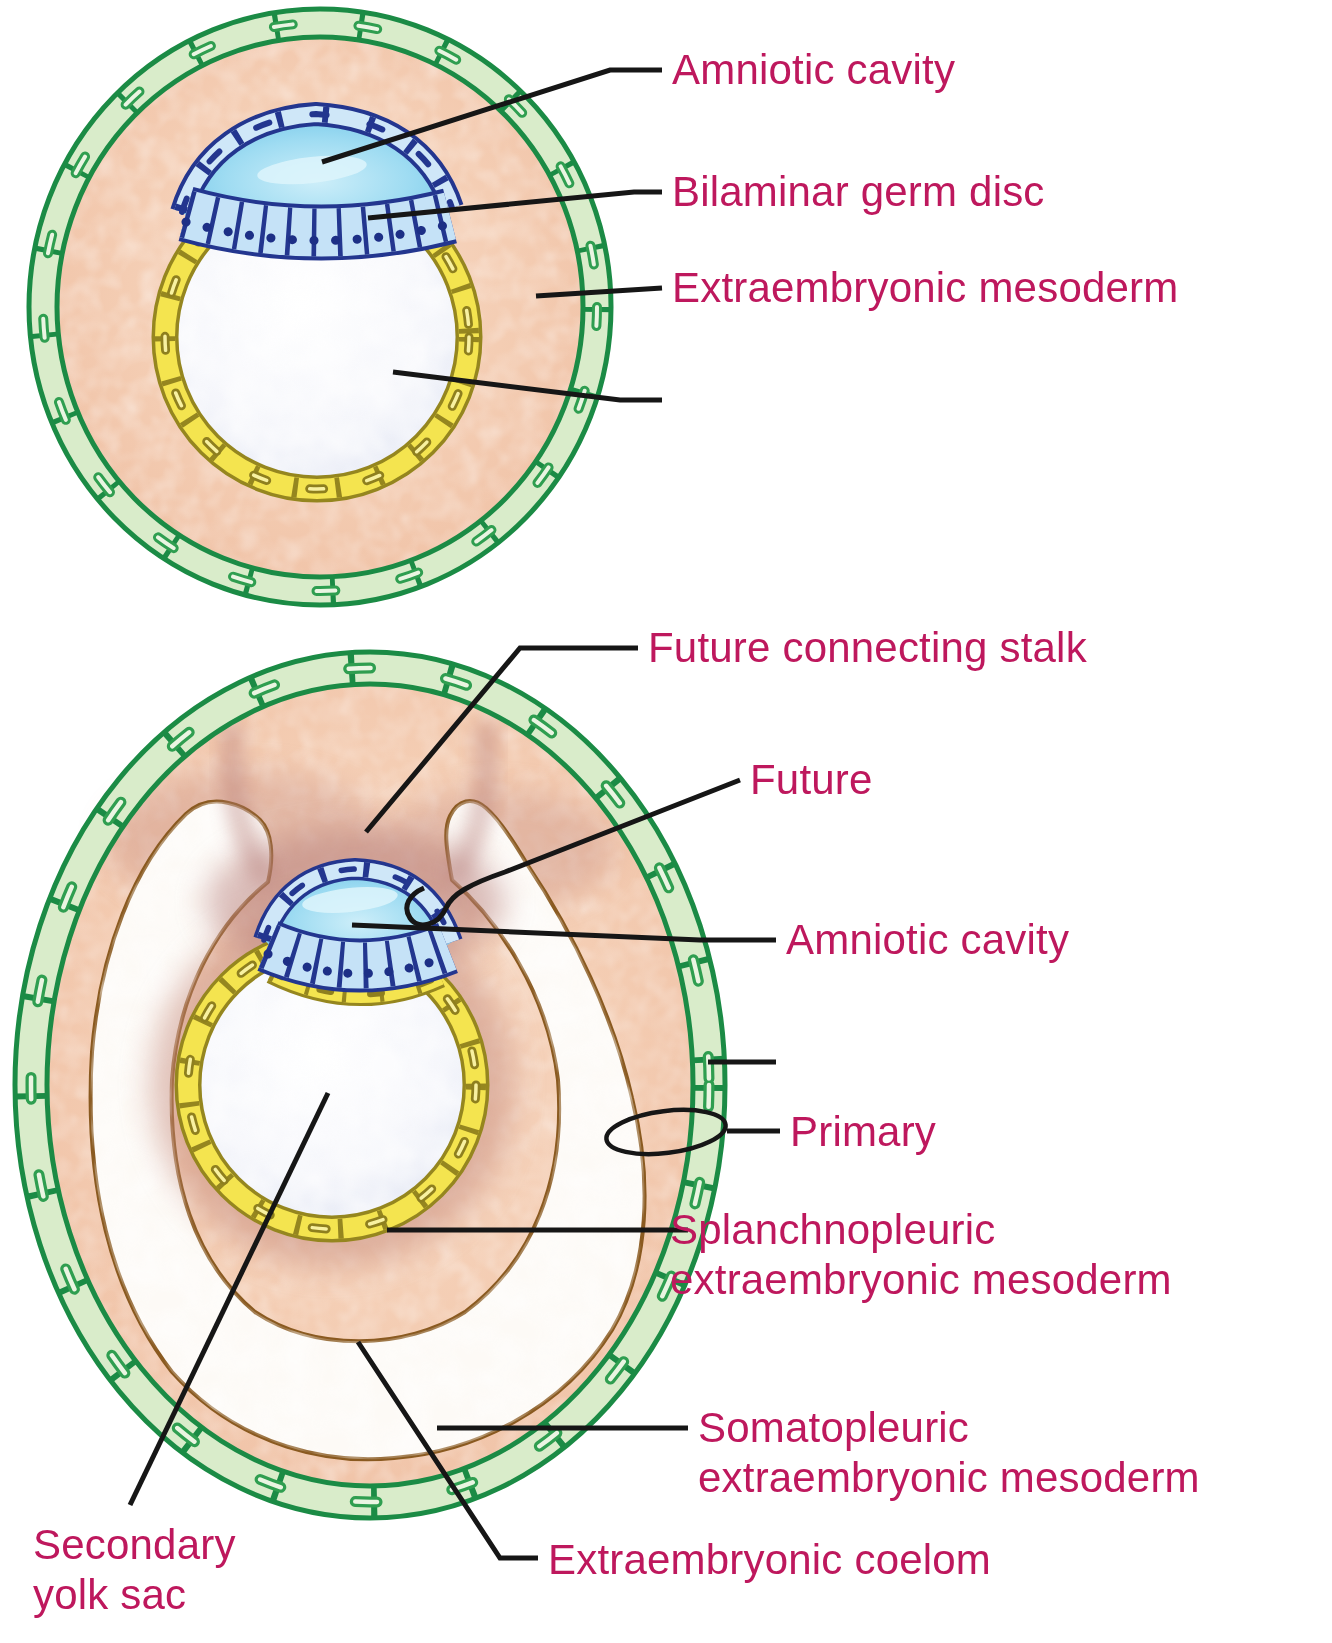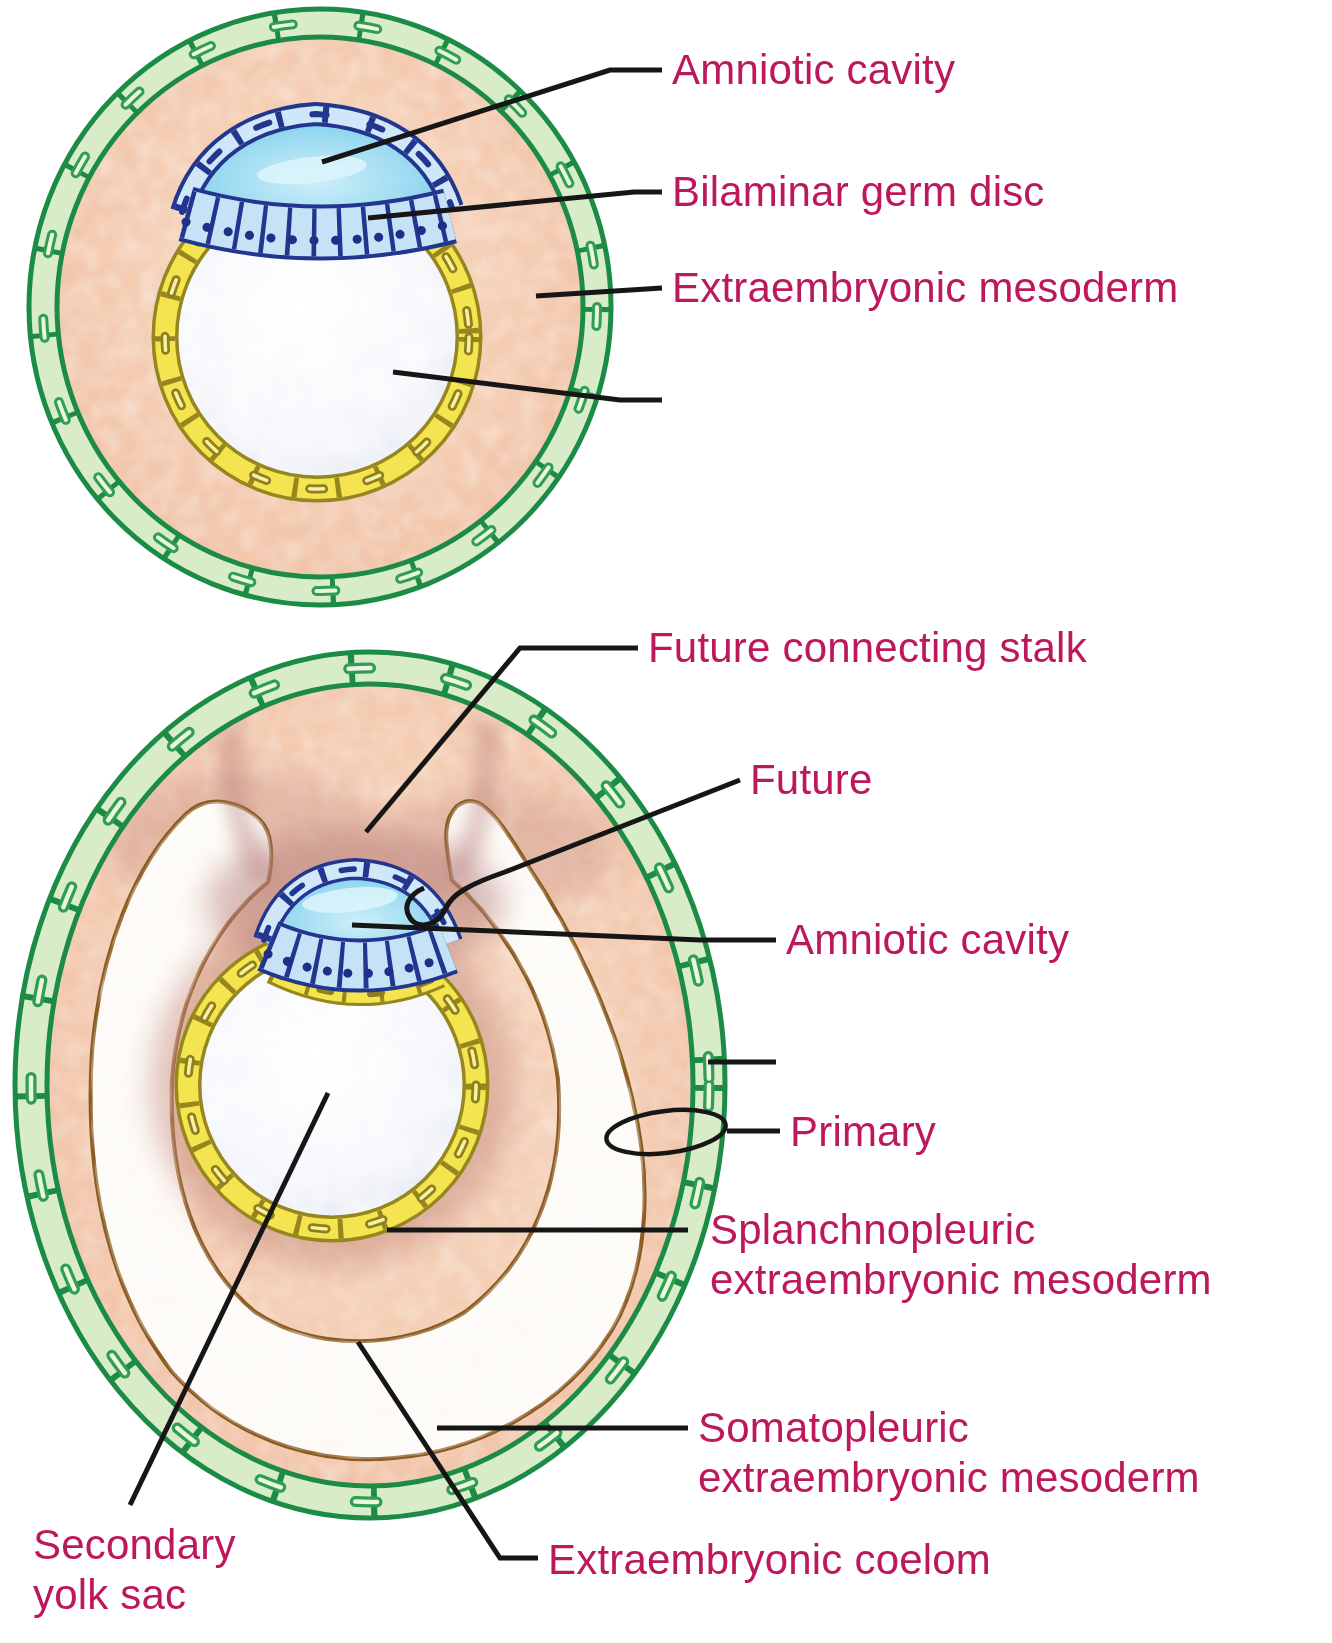--- a/index.html
+++ b/index.html
@@ -195,21 +195,21 @@
 
 <div class="lbl" style="left:672px;top:45px">Amniotic cavity</div>
 <div class="lbl" style="left:672px;top:167px">Bilaminar germ disc</div>
 <div class="lbl" style="left:672px;top:263px">Extraembryonic mesoderm</div>
 
 <div class="lbl" style="left:648px;top:623px">Future connecting stalk</div>
 <div class="lbl" style="left:750px;top:755px">Future</div>
 <div class="lbl" style="left:786px;top:915px">Amniotic cavity</div>
 <div class="lbl" style="left:790px;top:1107px">Primary</div>
 
-<div class="lbl" style="left:710px;top:1205px">
+<div class="lbl" style="left:670px;top:1205px">
   <div>Splanchnopleuric</div>
   <div>extraembryonic mesoderm</div>
 </div>
 
 <div class="lbl" style="left:698px;top:1403px">
   <div>Somatopleuric</div>
   <div>extraembryonic mesoderm</div>
 </div>
 
 <div class="lbl" style="left:548px;top:1535px">Extraembryonic coelom</div>

